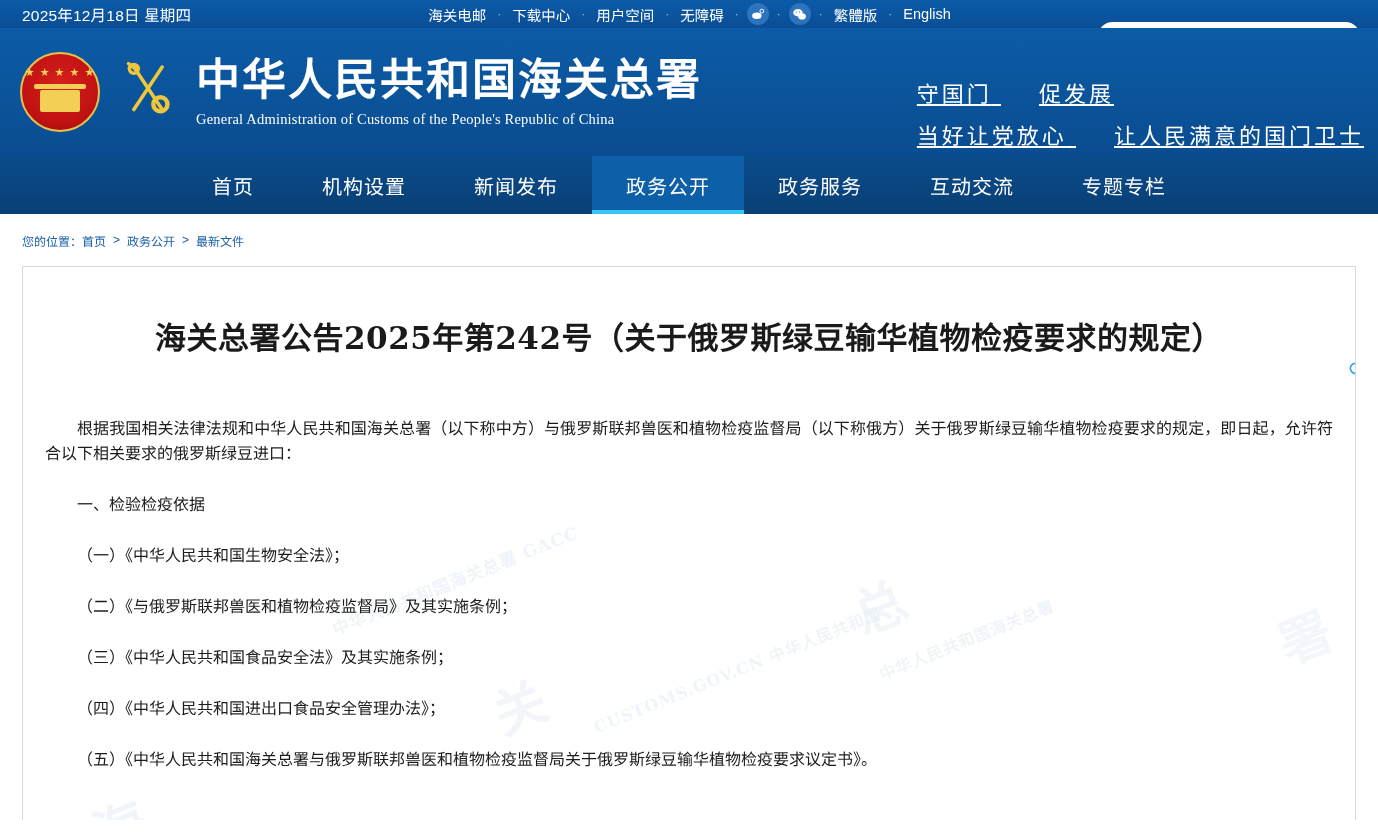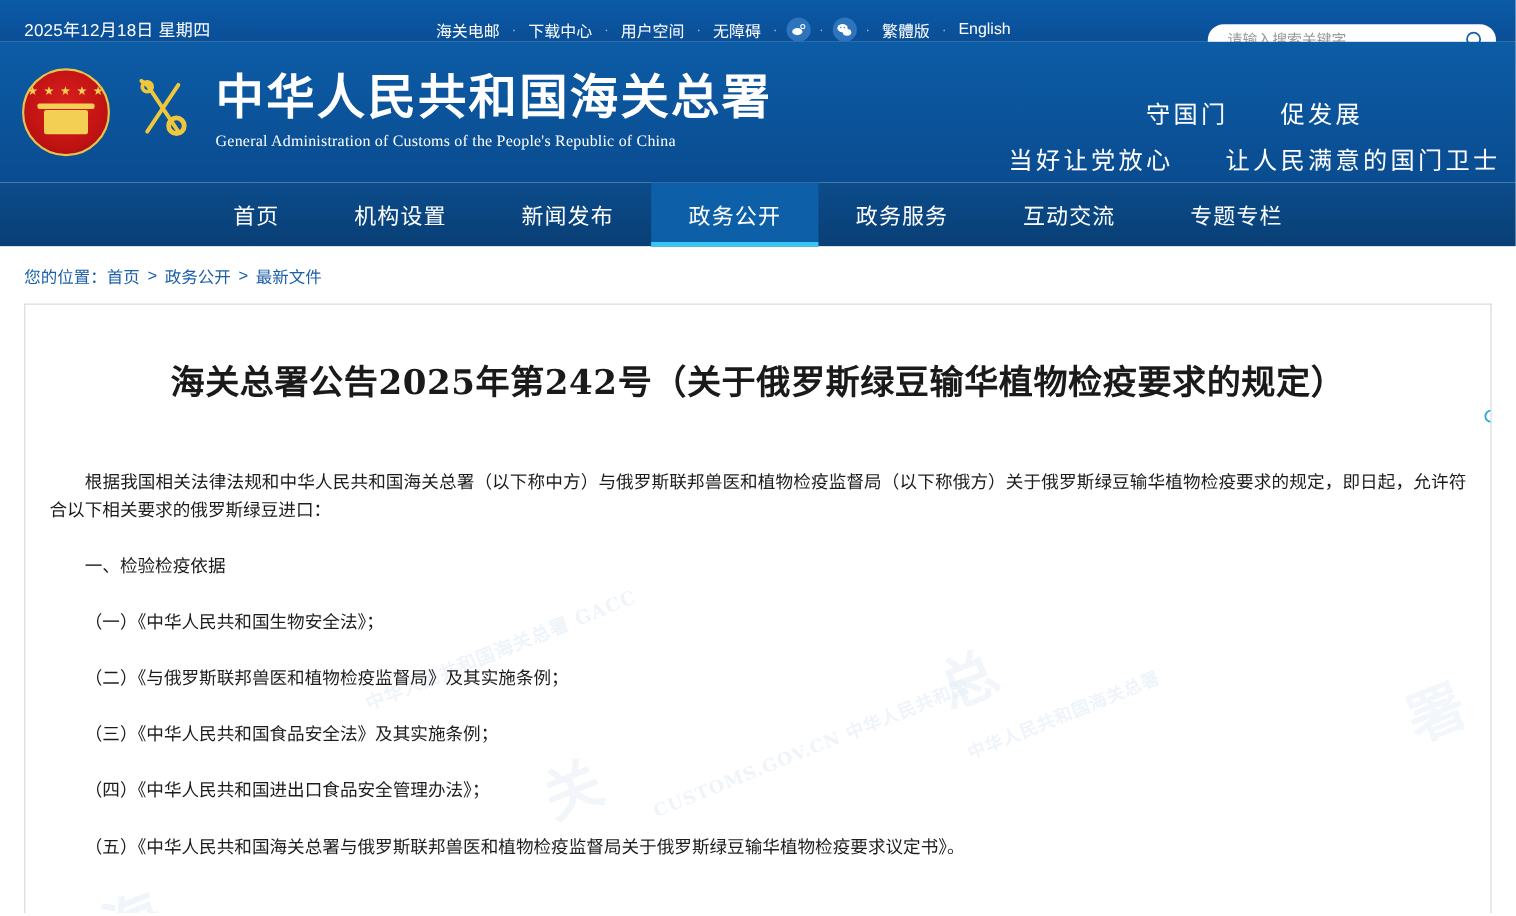--- a/index.html
+++ b/index.html
@@ -7,27 +7,28 @@
   html, body {
     margin: 0; padding: 0;
     width: 1378px; height: 833px;
     overflow: hidden;
     font-family: "Liberation Sans", "DejaVu Sans", sans-serif;
     background: #ffffff;
   }
 
   
   .topbar {
-    height: 38px;
+    height: 28px;
     background: #0a4f9c;
     background: linear-gradient(180deg, #0b5aa8 0%, #0a4e96 100%);
     display: flex;
-    align-items: flex-end;
-    color: #ffffff;
-    position: relative;
+    align-items: center;
+    color: #ffffff;
+    position: relative;
+    gap: 32px;
   }
   .topbar .date {
     font-size: 15.5px;
     color: #ffffff;
     padding-left: 22px;
     white-space: nowrap;
     letter-spacing: .2px;
   }
   .topbar .links {
     display: flex;
@@ -137,22 +138,23 @@
     font-size: 14.5px;
     color: #ffffff;
     letter-spacing: .2px;
     margin-top: 6px;
     font-family: "Liberation Serif", serif;
   }
   .slogan {
     position: absolute;
     right: 14px;
     top: 48px;
-    text-align: center;
-    color: #ffffff;
+    text-align: left;
+    color: #ffffff;
+    text-decoration: underline;
   }
   .slogan .line1 {
     font-size: 22px;
     letter-spacing: 3px;
     margin-bottom: 10px;
   }
   .slogan .line1 span { margin-left: 38px; }
   .slogan .line2 {
     font-size: 22px;
     letter-spacing: 3px;
@@ -190,21 +192,21 @@
     height: 4px;
     background: #36c6f4;
   }
 
   
   .breadcrumb {
     height: 52px;
     display: flex;
     align-items: center;
     padding-left: 22px;
-    font-size: 15px;
+    font-size: 12px;
     color: #1a5fa8;
     background: #ffffff;
   }
   .breadcrumb .label { color: #1a5fa8; }
   .breadcrumb a { color: #1a5fa8; text-decoration: none; }
   .breadcrumb .sep { margin: 0 7px; color: #1a5fa8; }
   .breadcrumb .cur { color: #1a5fa8; }
 
   
   .content-wrap {

